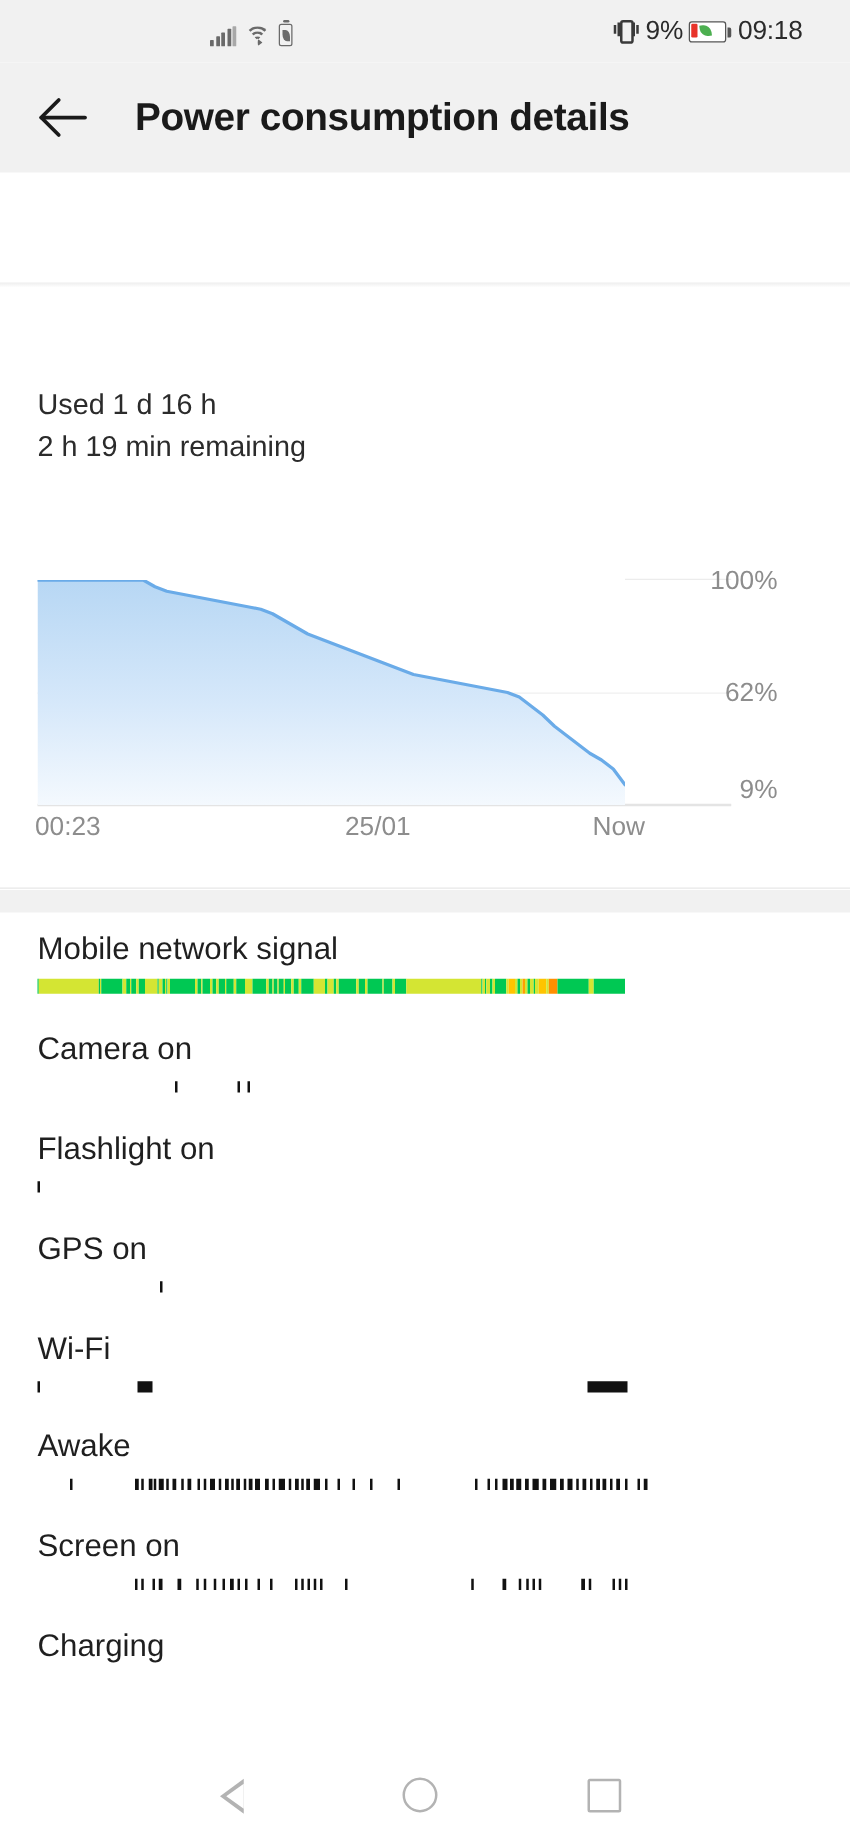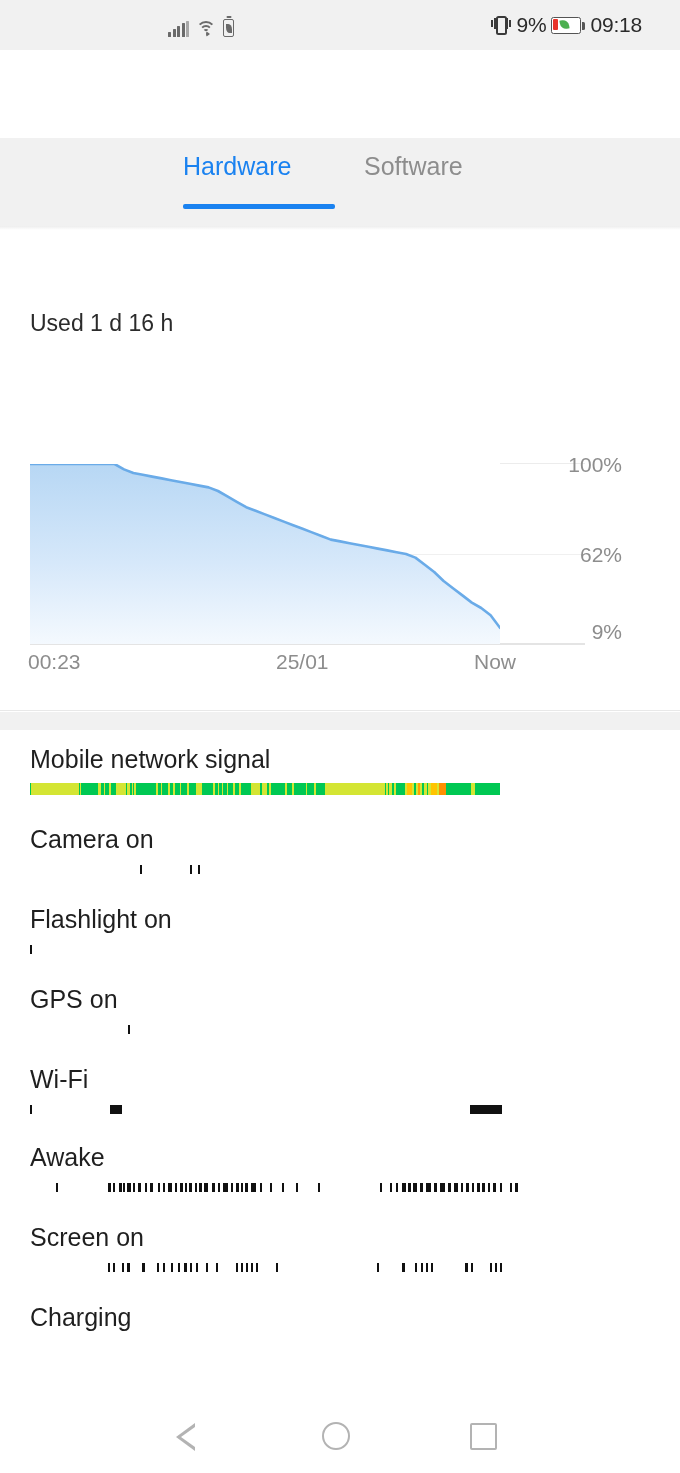--- a/index.html
+++ b/index.html
@@ -145,29 +145,34 @@
       </div>
       <span class="sb-pct">9%</span>
       <div class="bat-big">
         <span class="fill"></span>
           <span class="leaf2"></span>
       </div>
       <span class="sb-time">09:18</span>
     </div>
   </div>
 
-
-  <div class="tabs">
-    <div class="tab tab-hw">Hardware</div>
-    <div class="tab tab-sw">Software</div>
-    <div class="tab-underline"></div>
+  <div class="appbar">
+    <div class="back-btn">
+      <svg width="42" height="40" viewBox="0 0 42 40" aria-hidden="true">
+        <line x1="3" y1="20" x2="38" y2="20" stroke="#1a1a1a" stroke-width="3" stroke-linecap="round"></line>
+        <polyline points="17,6 3,20 17,34" fill="none" stroke="#1a1a1a" stroke-width="3" stroke-linecap="round" stroke-linejoin="round"></polyline>
+      </svg>
+    </div>
+    <div class="app-title">Power consumption details</div>
   </div>
+
   <div class="hdr-shadow"></div>
 
   <div class="usage-l1">Used 1 d 16 h</div>
+  <div class="usage-l2">2 h 19 min remaining</div>
 
   <div class="chart-wrap">
     <div class="topline"></div>
     <div class="gridline"></div>
     <div class="baseline"></div>
 
     <div class="chart-area">
       <svg viewBox="0 0 470 180" preserveAspectRatio="none" aria-hidden="true">
         <defs>
           <linearGradient id="areaGrad" x1="0" y1="0" x2="0" y2="1">

